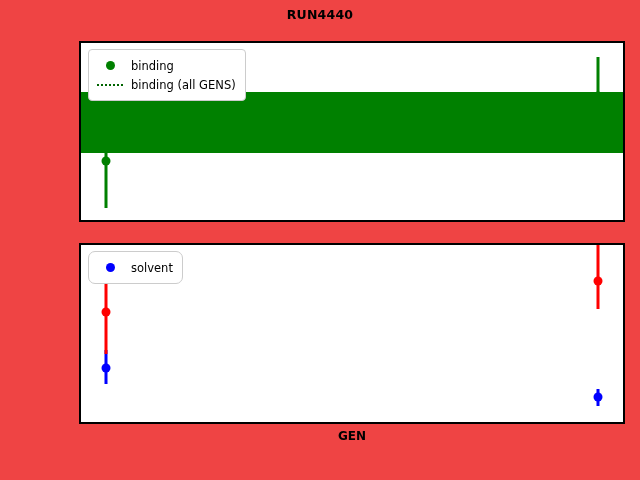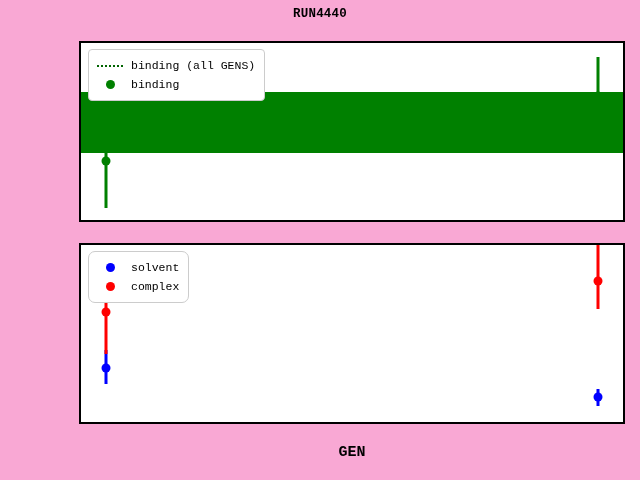--- a/index.html
+++ b/index.html
@@ -13,22 +13,21 @@
     position: relative;
     overflow: hidden;
     font-family: "DejaVu Sans", sans-serif;
   }
 
   .figure {
     position: absolute;
     left: 0; top: 0;
     width: 640px;
     height: 480px;
-    background: #f9a8d4;
-    font-family: Liberation Mono, monospace;
+    background: #ef4444;
   }
 
   
   .fig-title {
     position: absolute;
     left: 0;
     top: 7px;
     width: 640px;
     text-align: center;
     font-size: 12.5px;
@@ -104,23 +103,23 @@
     font-size: 11.5px;
     font-weight: bold;
     color: #000000;
     white-space: nowrap;
     text-align: center;
   }
   .xlabel {
     position: absolute;
     left: 79px;
     width: 546px;
-    top: 444px;
+    top: 429px;
     text-align: center;
-    font-size: 15px;
+    font-size: 12px;
     font-weight: bold;
     color: #000000;
   }
 
   
   .errbar {
     position: absolute;
     width: 3px;
     transform: translateX(-50%);
   }
@@ -210,29 +209,29 @@
         <div class="errbar" style="left: 24.6364px; top: 72.9455px; height: 92.2545px; background: rgb(0, 128, 0);"></div>
         <div class="marker" style="left: 24.6364px; top: 118px; background: rgb(0, 128, 0);"></div>
         <div class="errbar" style="left: 517.364px; top: 14.4818px; height: 90.1091px; background: rgb(0, 128, 0);"></div>
         <div class="marker" style="left: 517.364px; top: 52.5636px; background: rgb(0, 128, 0);"></div>
         <div class="gens-band" style="top: 49.3455px; height: 61.1455px; background: rgb(0, 128, 0);"></div>
       </div>
 
     <div class="legend" id="legend-top" style="z-index: 10; position: absolute;">
       <div class="legend-row">
         <span class="legend-key">
+          <span class="legend-dot" style="background:#008000"></span>
+        </span>
+        <span class="legend-label">binding</span>
+      </div>
+      <div class="legend-row">
+        <span class="legend-key">
           <span class="legend-dotted"></span>
         </span>
         <span class="legend-label">binding (all GENS)</span>
-      </div>
-      <div class="legend-row">
-        <span class="legend-key">
-          <span class="legend-dot" style="background:#008000"></span>
-        </span>
-        <span class="legend-label">binding</span>
       </div>
     </div>
   </div>
   <div class="ylabel" id="ylabel-top-holder" style="left:-105px; top:0;"></div>
 
   <div class="axes" id="axes-bottom">
     <div class="plot-area" id="plot-bottom">
         <div class="ytickwrap" style="top: 31.9583px;">
           <div class="ytick"></div>
         </div>
@@ -258,24 +257,18 @@
         <div class="marker" style="left: 517.364px; top: 35.8917px; background: rgb(255, 0, 0);"></div>
       </div>
 
     <div class="legend" id="legend-bottom" style="z-index: 10; position: absolute; border-radius: 7px;">
       <div class="legend-row">
         <span class="legend-key">
           <span class="legend-dot" style="background:#0000ff"></span>
         </span>
         <span class="legend-label">solvent</span>
       </div>
-      <div class="legend-row">
-        <span class="legend-key">
-          <span class="legend-dot" style="background:#ff0000"></span>
-        </span>
-        <span class="legend-label">complex</span>
-      </div>
     </div>
   </div>
 
   <div class="xlabel">GEN</div>
 
 </div>
 
 </body></html>

